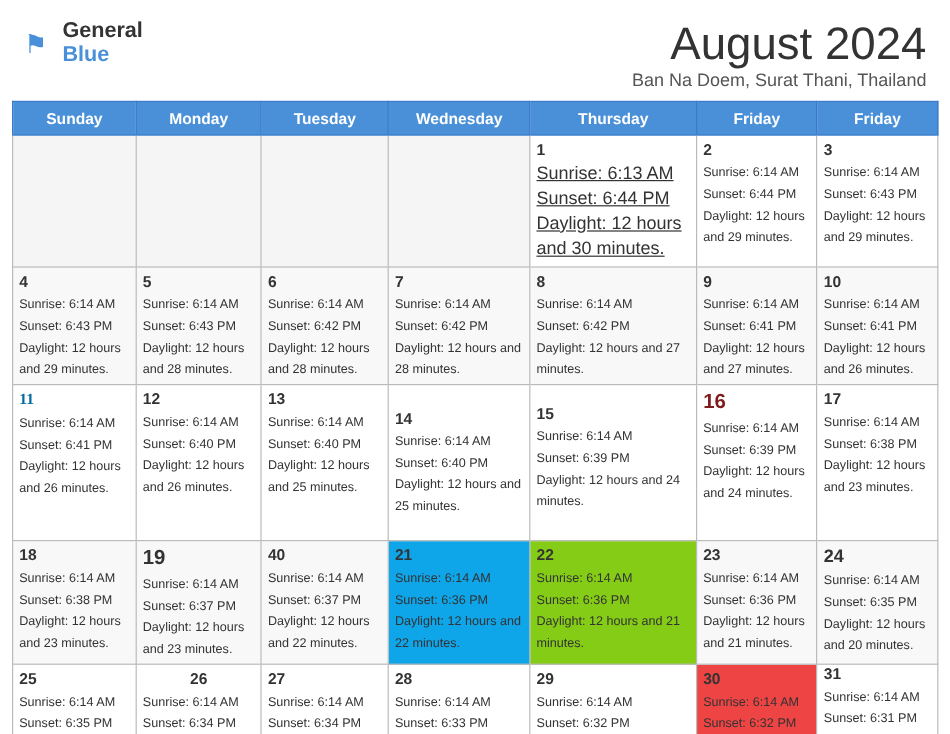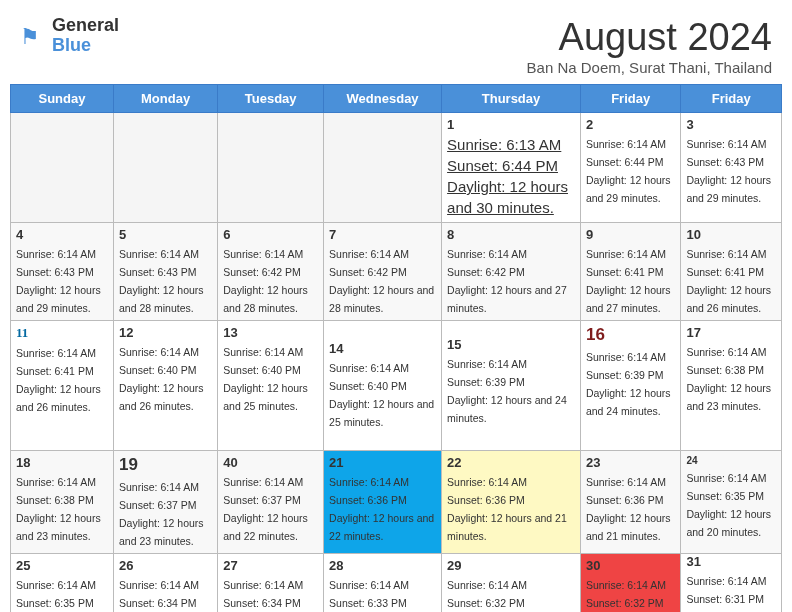--- a/index.html
+++ b/index.html
@@ -80,27 +80,27 @@
         <td style="vertical-align: top; padding: 20px 5px; min-height: 80px; height: 90px; background: rgb(255, 255, 255);"><span class="day-num" style="font-size:13px;font-weight:bold;color:#333;display:block;">14</span><span class="day-info" style="font-size:10.5px;color:#333;line-height:1.4;">Sunrise: 6:14 AM<br>Sunset: 6:40 PM<br>Daylight: 12 hours and 25 minutes.</span></td>
         <td style="vertical-align: top; padding: 16px 5px; min-height: 80px; height: 90px; background: rgb(255, 255, 255);"><span class="day-num" style="font-size:13px;font-weight:bold;color:#333;display:block;">15</span><span class="day-info" style="font-size:10.5px;color:#333;line-height:1.4;">Sunrise: 6:14 AM<br>Sunset: 6:39 PM<br>Daylight: 12 hours and 24 minutes.</span></td>
         <td style="vertical-align: top; padding: 4px 5px; min-height: 80px; height: 90px; background: rgb(255, 255, 255);"><span class="day-num" style="font-size:17px;font-weight:bold;color:#7f1d1d;display:block;">16</span><span class="day-info" style="font-size:10.5px;color:#333;line-height:1.4;">Sunrise: 6:14 AM<br>Sunset: 6:39 PM<br>Daylight: 12 hours and 24 minutes.</span></td>
         <td style="vertical-align: top; padding: 4px 5px; min-height: 80px; height: 90px; background: rgb(255, 255, 255);"><span class="day-num" style="font-size:13px;font-weight:bold;color:#333;display:block;">17</span><span class="day-info" style="font-size:10.5px;color:#333;line-height:1.4;">Sunrise: 6:14 AM<br>Sunset: 6:38 PM<br>Daylight: 12 hours and 23 minutes.</span></td>
       </tr>
       <tr>
         <td style="vertical-align: top; padding: 4px 5px; min-height: 80px; height: 90px; background: rgb(248, 248, 248);"><span class="day-num" style="font-size:13px;font-weight:bold;color:#333;display:block;">18</span><span class="day-info" style="font-size:10.5px;color:#333;line-height:1.4;">Sunrise: 6:14 AM<br>Sunset: 6:38 PM<br>Daylight: 12 hours and 23 minutes.</span></td>
         <td style="vertical-align: top; padding: 4px 5px; min-height: 80px; height: 90px; background: rgb(248, 248, 248);"><span class="day-num" style="font-size:17px;font-weight:bold;color:#333;display:block;">19</span><span class="day-info" style="font-size:10.5px;color:#333;line-height:1.4;">Sunrise: 6:14 AM<br>Sunset: 6:37 PM<br>Daylight: 12 hours and 23 minutes.</span></td>
         <td style="vertical-align: top; padding: 4px 5px; min-height: 80px; height: 90px; background: rgb(248, 248, 248);"><span class="day-num" style="font-size:13px;font-weight:bold;color:#333;display:block;">40</span><span class="day-info" style="font-size:10.5px;color:#333;line-height:1.4;">Sunrise: 6:14 AM<br>Sunset: 6:37 PM<br>Daylight: 12 hours and 22 minutes.</span></td>
         <td style="vertical-align: top; padding: 4px 5px; min-height: 80px; height: 90px; background: #0ea5e9;"><span class="day-num" style="font-size:13px;font-weight:bold;color:#333;display:block;">21</span><span class="day-info" style="font-size:10.5px;color:#333;line-height:1.4;">Sunrise: 6:14 AM<br>Sunset: 6:36 PM<br>Daylight: 12 hours and 22 minutes.</span></td>
-        <td style="vertical-align: top; padding: 4px 5px; min-height: 80px; height: 90px; background: #fef9c3;"><span class="day-num" style="font-size:13px;font-weight:bold;color:#333;display:block;">22</span><span class="day-info" style="font-size:10.5px;color:#333;line-height:1.4;">Sunrise: 6:14 AM<br>Sunset: 6:36 PM<br>Daylight: 12 hours and 21 minutes.</span></td>
+        <td style="vertical-align: top; padding: 4px 5px; min-height: 80px; height: 90px; background: #84cc16;"><span class="day-num" style="font-size:13px;font-weight:bold;color:#333;display:block;">22</span><span class="day-info" style="font-size:10.5px;color:#333;line-height:1.4;">Sunrise: 6:14 AM<br>Sunset: 6:36 PM<br>Daylight: 12 hours and 21 minutes.</span></td>
         <td style="vertical-align: top; padding: 4px 5px; min-height: 80px; height: 90px; background: rgb(248, 248, 248);"><span class="day-num" style="font-size:13px;font-weight:bold;color:#333;display:block;">23</span><span class="day-info" style="font-size:10.5px;color:#333;line-height:1.4;">Sunrise: 6:14 AM<br>Sunset: 6:36 PM<br>Daylight: 12 hours and 21 minutes.</span></td>
-        <td style="vertical-align: top; padding: 4px 5px; min-height: 80px; height: 90px; background: rgb(248, 248, 248);"><span class="day-num" style="font-size:10px;font-weight:bold;color:#333;display:block;">24</span><span class="day-info" style="font-size:10.5px;color:#333;line-height:1.4;">Sunrise: 6:14 AM<br>Sunset: 6:35 PM<br>Daylight: 12 hours and 20 minutes.</span></td>
+        <td style="vertical-align: top; padding: 4px 5px; min-height: 80px; height: 90px; background: rgb(248, 248, 248);"><span class="day-num" style="font-size:15px;font-weight:bold;color:#333;display:block;">24</span><span class="day-info" style="font-size:10.5px;color:#333;line-height:1.4;">Sunrise: 6:14 AM<br>Sunset: 6:35 PM<br>Daylight: 12 hours and 20 minutes.</span></td>
       </tr>
       <tr>
         <td style="vertical-align: top; padding: 4px 5px; min-height: 80px; height: 90px; background: rgb(255, 255, 255);"><span class="day-num" style="font-size:13px;font-weight:bold;color:#333;display:block;">25</span><span class="day-info" style="font-size:10.5px;color:#333;line-height:1.4;">Sunrise: 6:14 AM<br>Sunset: 6:35 PM<br>Daylight: 12 hours and 20 minutes.</span></td>
-        <td style="vertical-align: top; padding: 4px 5px; min-height: 80px; height: 90px; background: rgb(255, 255, 255);"><span class="day-num" style="font-size:13px;font-weight:bold;color:#333;display:block;">26</span><span class="day-info" style="font-size:10.5px;color:#333;line-height:1.4;">Sunrise: 6:14 AM<br>Sunset: 6:34 PM<br>Daylight: 12 hours and 19 minutes.</span></td>
+        <td style="vertical-align: top; padding: 4px 5px; min-height: 80px; height: 90px; background: rgb(255, 255, 255);"><span class="day-num" style="font-size:13px;font-weight:bold;color:#333;display:block;text-align:center;">26</span><span class="day-info" style="font-size:10.5px;color:#333;line-height:1.4;">Sunrise: 6:14 AM<br>Sunset: 6:34 PM<br>Daylight: 12 hours and 19 minutes.</span></td>
         <td style="vertical-align: top; padding: 4px 5px; min-height: 80px; height: 90px; background: rgb(255, 255, 255);"><span class="day-num" style="font-size:13px;font-weight:bold;color:#333;display:block;">27</span><span class="day-info" style="font-size:10.5px;color:#333;line-height:1.4;">Sunrise: 6:14 AM<br>Sunset: 6:34 PM<br>Daylight: 12 hours and 19 minutes.</span></td>
         <td style="vertical-align: top; padding: 4px 5px; min-height: 80px; height: 90px; background: rgb(255, 255, 255);"><span class="day-num" style="font-size:13px;font-weight:bold;color:#333;display:block;">28</span><span class="day-info" style="font-size:10.5px;color:#333;line-height:1.4;">Sunrise: 6:14 AM<br>Sunset: 6:33 PM<br>Daylight: 12 hours and 18 minutes.</span></td>
         <td style="vertical-align: top; padding: 4px 5px; min-height: 80px; height: 90px; background: rgb(255, 255, 255);"><span class="day-num" style="font-size:13px;font-weight:bold;color:#333;display:block;">29</span><span class="day-info" style="font-size:10.5px;color:#333;line-height:1.4;">Sunrise: 6:14 AM<br>Sunset: 6:32 PM<br>Daylight: 12 hours and 18 minutes.</span></td>
         <td style="vertical-align: top; padding: 4px 5px; min-height: 80px; height: 90px; background: #ef4444;"><span class="day-num" style="font-size:13px;font-weight:bold;color:#333;display:block;">30</span><span class="day-info" style="font-size:10.5px;color:#333;line-height:1.4;">Sunrise: 6:14 AM<br>Sunset: 6:32 PM<br>Daylight: 12 hours and 18 minutes.</span></td>
         <td style="vertical-align: top; padding: 0 5px; min-height: 80px; height: 90px; background: rgb(255, 255, 255);"><span class="day-num" style="font-size:13px;font-weight:bold;color:#333;display:block;">31</span><span class="day-info" style="font-size:10.5px;color:#333;line-height:1.4;">Sunrise: 6:14 AM<br>Sunset: 6:31 PM<br>Daylight: 12 hours and 17 minutes.</span></td>
       </tr>
     </tbody>
 </table>
 
 <div class="footer">

